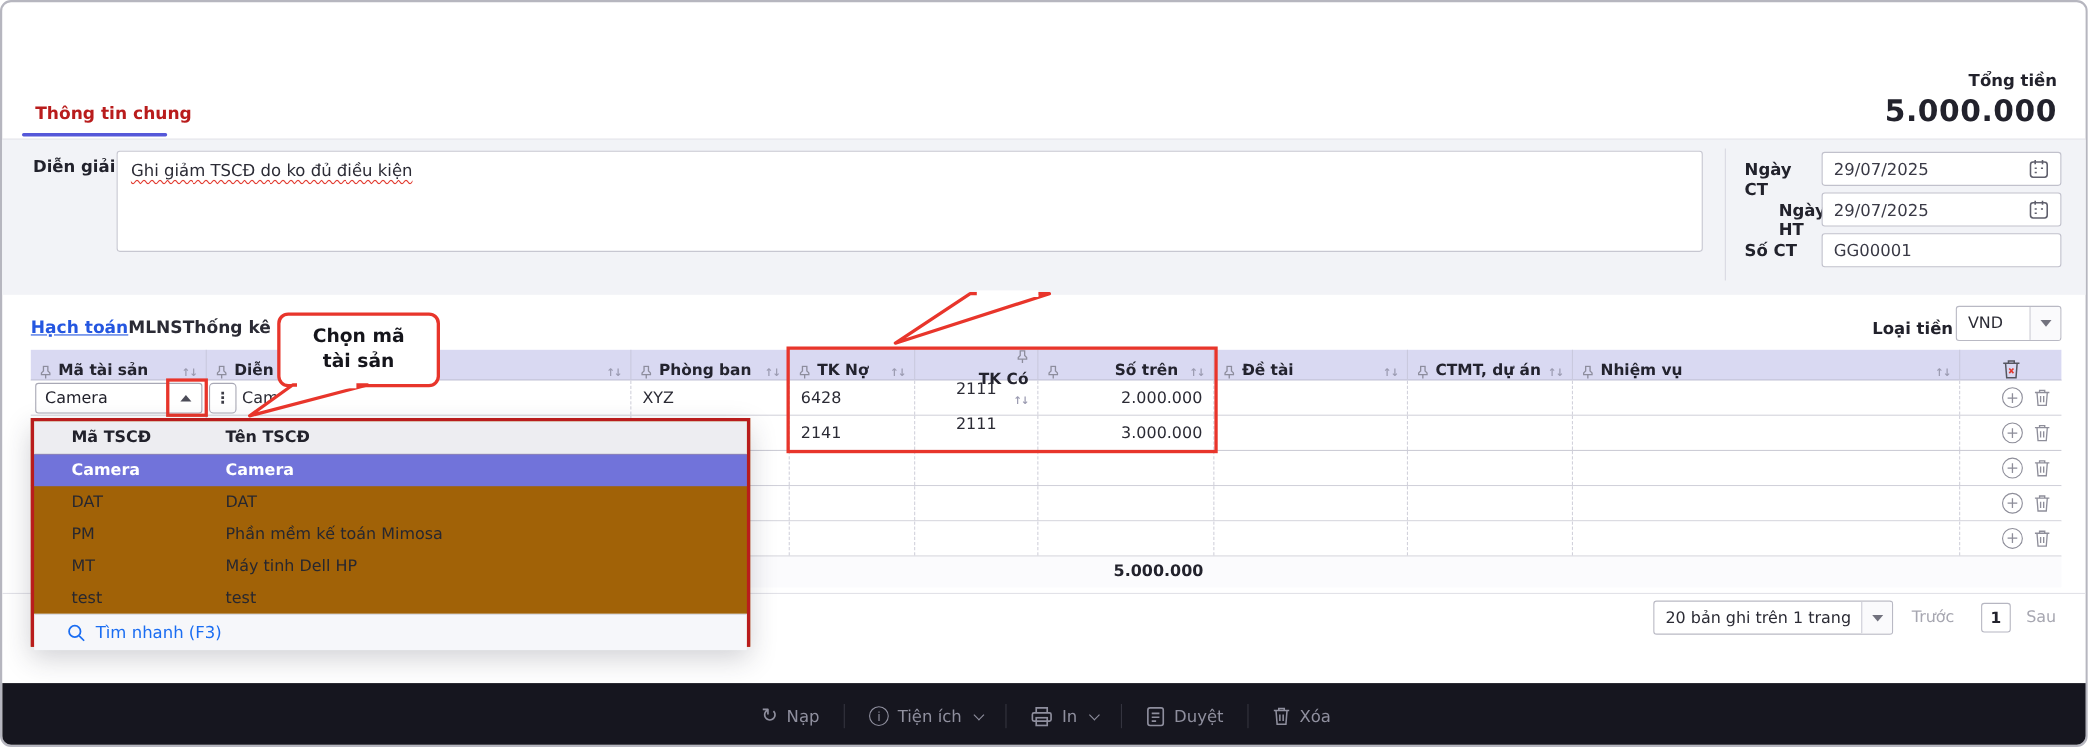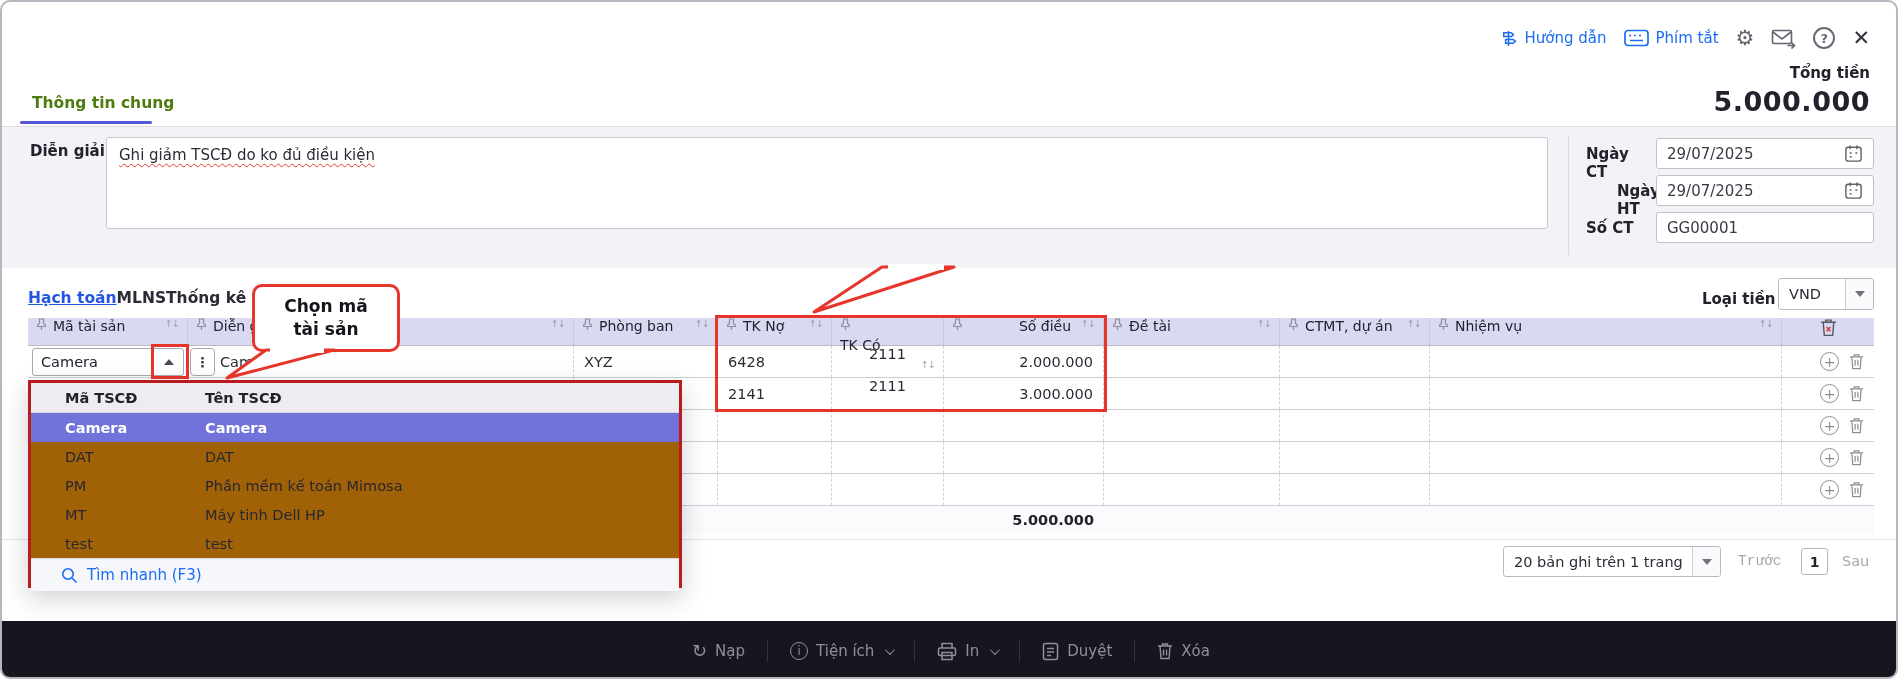--- a/index.html
+++ b/index.html
@@ -11,21 +11,21 @@
   
   .title{left:28px;top:22px;font-size:23px;font-weight:bold;color:#1b1b26;}
   .hdr-icons{right:26px;top:22px;display:flex;align-items:center;gap:17px;height:28px;}
   .lnk{color:#1a6df2;font-size:15px;display:flex;align-items:center;gap:7px;cursor:pointer;white-space:nowrap;}
   .gicon{color:#63636f;font-size:21px;line-height:1;}
   .qcircle{width:22px;height:22px;border:2px solid #6a6a76;border-radius:50%;display:flex;align-items:center;
     justify-content:center;font-size:13px;font-weight:bold;color:#6a6a76;}
   .xclose{font-size:21px;color:#33333d;}
   .total-lbl{right:26px;top:62px;font-size:15px;font-weight:bold;}
   .total-val{right:26px;top:84px;font-size:27px;font-weight:bold;letter-spacing:.5px;}
-  .main-tab{left:30px;top:92px;font-size:15.5px;font-weight:bold;color:#4d7c0f;}
+  .main-tab{left:30px;top:92px;font-size:15.5px;font-weight:bold;color:#b91c1c;}
   .tab-bar{left:18px;top:119px;width:132px;height:3px;background:#5558d9;border-radius:2px;}
   .hdr-line{left:0;top:124px;width:1898px;height:1px;background:#dcdce3;}
 
   
   .form-bg{left:0;top:125px;width:1898px;height:141px;background:#f2f3f7;}
   .flabel{font-size:15px;font-weight:bold;color:#22222c;}
   .desc-label{left:28px;top:140px;}
   .desc-box{left:104px;top:135px;width:1442px;height:92px;background:#fff;border:1px solid #c7c7d1;
     border-radius:3px;padding:8px 12px;font-size:15px;color:#2b2b35;}
   .wavy{text-decoration:underline;text-decoration-style:wavy;text-decoration-color:#e23b30;
@@ -44,22 +44,22 @@
   .select{background:#fff;border:1px solid #b9b9c4;border-radius:3px;display:flex;align-items:center;overflow:hidden;}
   .cur-sel{left:1776px;top:276px;width:96px;height:32px;}
   .select .sval{padding-left:10px;font-size:14.5px;color:#2b2b35;flex:1;}
   .select .sarr{width:28px;height:100%;border-left:1px solid #cdcdd6;display:flex;align-items:center;justify-content:center;background:#fafafc;}
   .tri-down{width:0;height:0;border-left:5px solid transparent;border-right:5px solid transparent;border-top:6px solid #72727e;}
   .tri-up{width:0;height:0;border-left:5px solid transparent;border-right:5px solid transparent;border-bottom:6px solid #4c4c58;}
 
   
   .grid{left:26px;top:316px;width:1846px;font-size:14.5px;z-index:1;}
   .g-head{display:flex;height:28px;background:#d9d9f2;border-bottom:1px solid #b9b9cb;align-items:center;}
-  .g-head .cell{display:flex;align-items:flex-start;gap:6px;padding:0 8px;height:100%;border-right:1px solid #c9c9de;
-    font-weight:normal;font-size:14px;color:#23232e;}
+  .g-head .cell{display:flex;align-items:flex-end;gap:6px;padding:0 8px;height:100%;border-right:1px solid #c9c9de;
+    font-weight:bold;font-size:14px;color:#23232e;}
   .g-row{display:flex;height:32px;border-bottom:1px solid #cdcdd6;align-items:stretch;background:#fff;}
   .g-row .cell{display:flex;align-items:center;padding:0 10px;border-right:1px dashed #d2d2dc;color:#2b2b35;}
   .c0{width:160px;}.c1{width:386px;}.c2{width:144px;}.c3{width:114px;}.c4{width:112px;flex-direction:column;}
   .c5{width:160px;}.c6{width:176px;}.c7{width:150px;}.c8{width:352px;}
   .c9{width:92px;border-right:none !important;}
   .num{justify-content:flex-end;}
   .lblright{margin-left:auto;}
   .sort{margin-left:auto;font-size:9.5px;color:#9c9cb2;letter-spacing:-1px;white-space:nowrap;}
   .pin{display:flex;flex:none;}
   .pl32{padding-left:32px !important;}
@@ -92,21 +92,21 @@
   
   .co{background:#fff;border:3px solid #e8352b;border-radius:10px;z-index:20;display:flex;flex-direction:column;
     align-items:center;justify-content:center;font-weight:bold;font-size:17px;line-height:1.35;color:#15151b;text-align:center;}
   .co1{left:250px;top:282px;width:148px;height:68px;}
   .co2{left:852px;top:205px;width:196px;height:62px;}
   .tails{left:0;top:0;width:1898px;height:679px;z-index:22;pointer-events:none;}
 
   
   .mid-line{left:0;top:537px;width:1898px;height:1px;background:#e2e2e8;}
   .psel{left:1501px;top:544px;width:218px;height:31px;font-size:13.5px;}
-  .pprev{left:1736px;top:551px;color:#a7a7b1;font-size:14.5px;font-family:Liberation Mono, monospace;}
+  .pprev{left:1736px;top:551px;color:#a7a7b1;font-size:14.5px;}
   .pbox{left:1799px;top:546px;width:27px;height:27px;border:1px solid #b6b6c1;border-radius:3px;background:#fff;
     display:flex;align-items:center;justify-content:center;font-weight:bold;font-size:14px;}
   .pnext{left:1840px;top:551px;color:#a7a7b1;font-size:14.5px;}
 
   
   .foot{left:0;top:619px;width:1898px;height:60px;background:#16161f;}
   .fcenter{left:50%;top:0;height:60px;transform:translateX(-50%);display:flex;align-items:center;gap:22px;color:#8f8f9e;font-size:15px;}
   .fitem{display:flex;align-items:center;gap:8px;cursor:pointer;white-space:nowrap;}
   .fdiv{width:1px;height:22px;background:#34343f;}
   .chev{display:inline-block;width:7px;height:7px;border-right:1.8px solid currentColor;border-bottom:1.8px solid currentColor;
@@ -115,43 +115,20 @@
     justify-content:center;font-size:11.5px;}
   .reload-g{font-size:18px;line-height:1;}
   svg.ic{display:block;}
 </style>
 </head>
 <body>
 
 <div class="page">
 
 
-  <div class="abs hdr-icons">
-    <span class="lnk">
-      <svg class="ic" width="19" height="19" viewBox="0 0 20 20">
-          <path d="M10 2v16M5 4h8l2.2 2L13 8H5zM7 11h8l2.2 2-2.2 2H7z" fill="none" stroke="#1a6df2" stroke-width="1.6"></path>
-        </svg>
-      <span>Hướng dẫn</span>
-    </span>
-    <span class="lnk">
-      <svg class="ic" width="25" height="18" viewBox="0 0 25 18">
-          <rect x="1" y="1.5" width="23" height="15" rx="3" fill="none" stroke="#1a6df2" stroke-width="1.7"></rect>
-          <path d="M5 6.5h2M10 6.5h2M15 6.5h2M20 6.5h0M6 11.5h13" stroke="#1a6df2" stroke-width="1.7" fill="none"></path>
-        </svg>
-      <span>Phím tắt</span>
-    </span>
-    <span class="gicon">⚙</span>
-    <svg class="ic" width="25" height="21" viewBox="0 0 25 21">
-        <rect x="1.5" y="2.5" width="19" height="13" rx="1.5" fill="none" stroke="#63636f" stroke-width="1.6"></rect>
-        <path d="M2 4l9 7 9-7" fill="none" stroke="#63636f" stroke-width="1.6"></path>
-        <path d="M16.5 17.5h7m-3-3l3 3-3 3" fill="none" stroke="#63636f" stroke-width="1.6"></path>
-      </svg>
-    <span class="qcircle">?</span>
-    <span class="xclose">✕</span>
-  </div>
 
   <div class="abs total-lbl">Tổng tiền</div>
   <div class="abs total-val">5.000.000</div>
 
   <div class="abs main-tab">Thông tin chung</div>
   <div class="abs tab-bar"></div>
   <div class="abs hdr-line"></div>
 
   <div class="abs form-bg"></div>
 
@@ -249,21 +226,21 @@
           </span>
         <span>TK Có</span>
         <span class="sort">↑↓</span>
       </div>
       <div class="cell c5">
         <span class="pin">
             <svg class="ic" width="11" height="13" viewBox="0 0 11 13">
               <path d="M3.5 1h4v4.2l1.8 1.8v1.5H1.7V7l1.8-1.8zM5.5 8.5V12" stroke="#8d8d9d" fill="none" stroke-width="1.2"></path>
             </svg>
           </span>
-        <span class="lblright">Số điều</span>
+        <span class="lblright">Số trên</span>
         <span class="sort" style="margin-left:4px;">↑↓</span>
       </div>
       <div class="cell c6">
         <span class="pin">
             <svg class="ic" width="11" height="13" viewBox="0 0 11 13">
               <path d="M3.5 1h4v4.2l1.8 1.8v1.5H1.7V7l1.8-1.8zM5.5 8.5V12" stroke="#8d8d9d" fill="none" stroke-width="1.2"></path>
             </svg>
           </span>
         <span>Đề tài</span>
         <span class="sort">↑↓</span>

